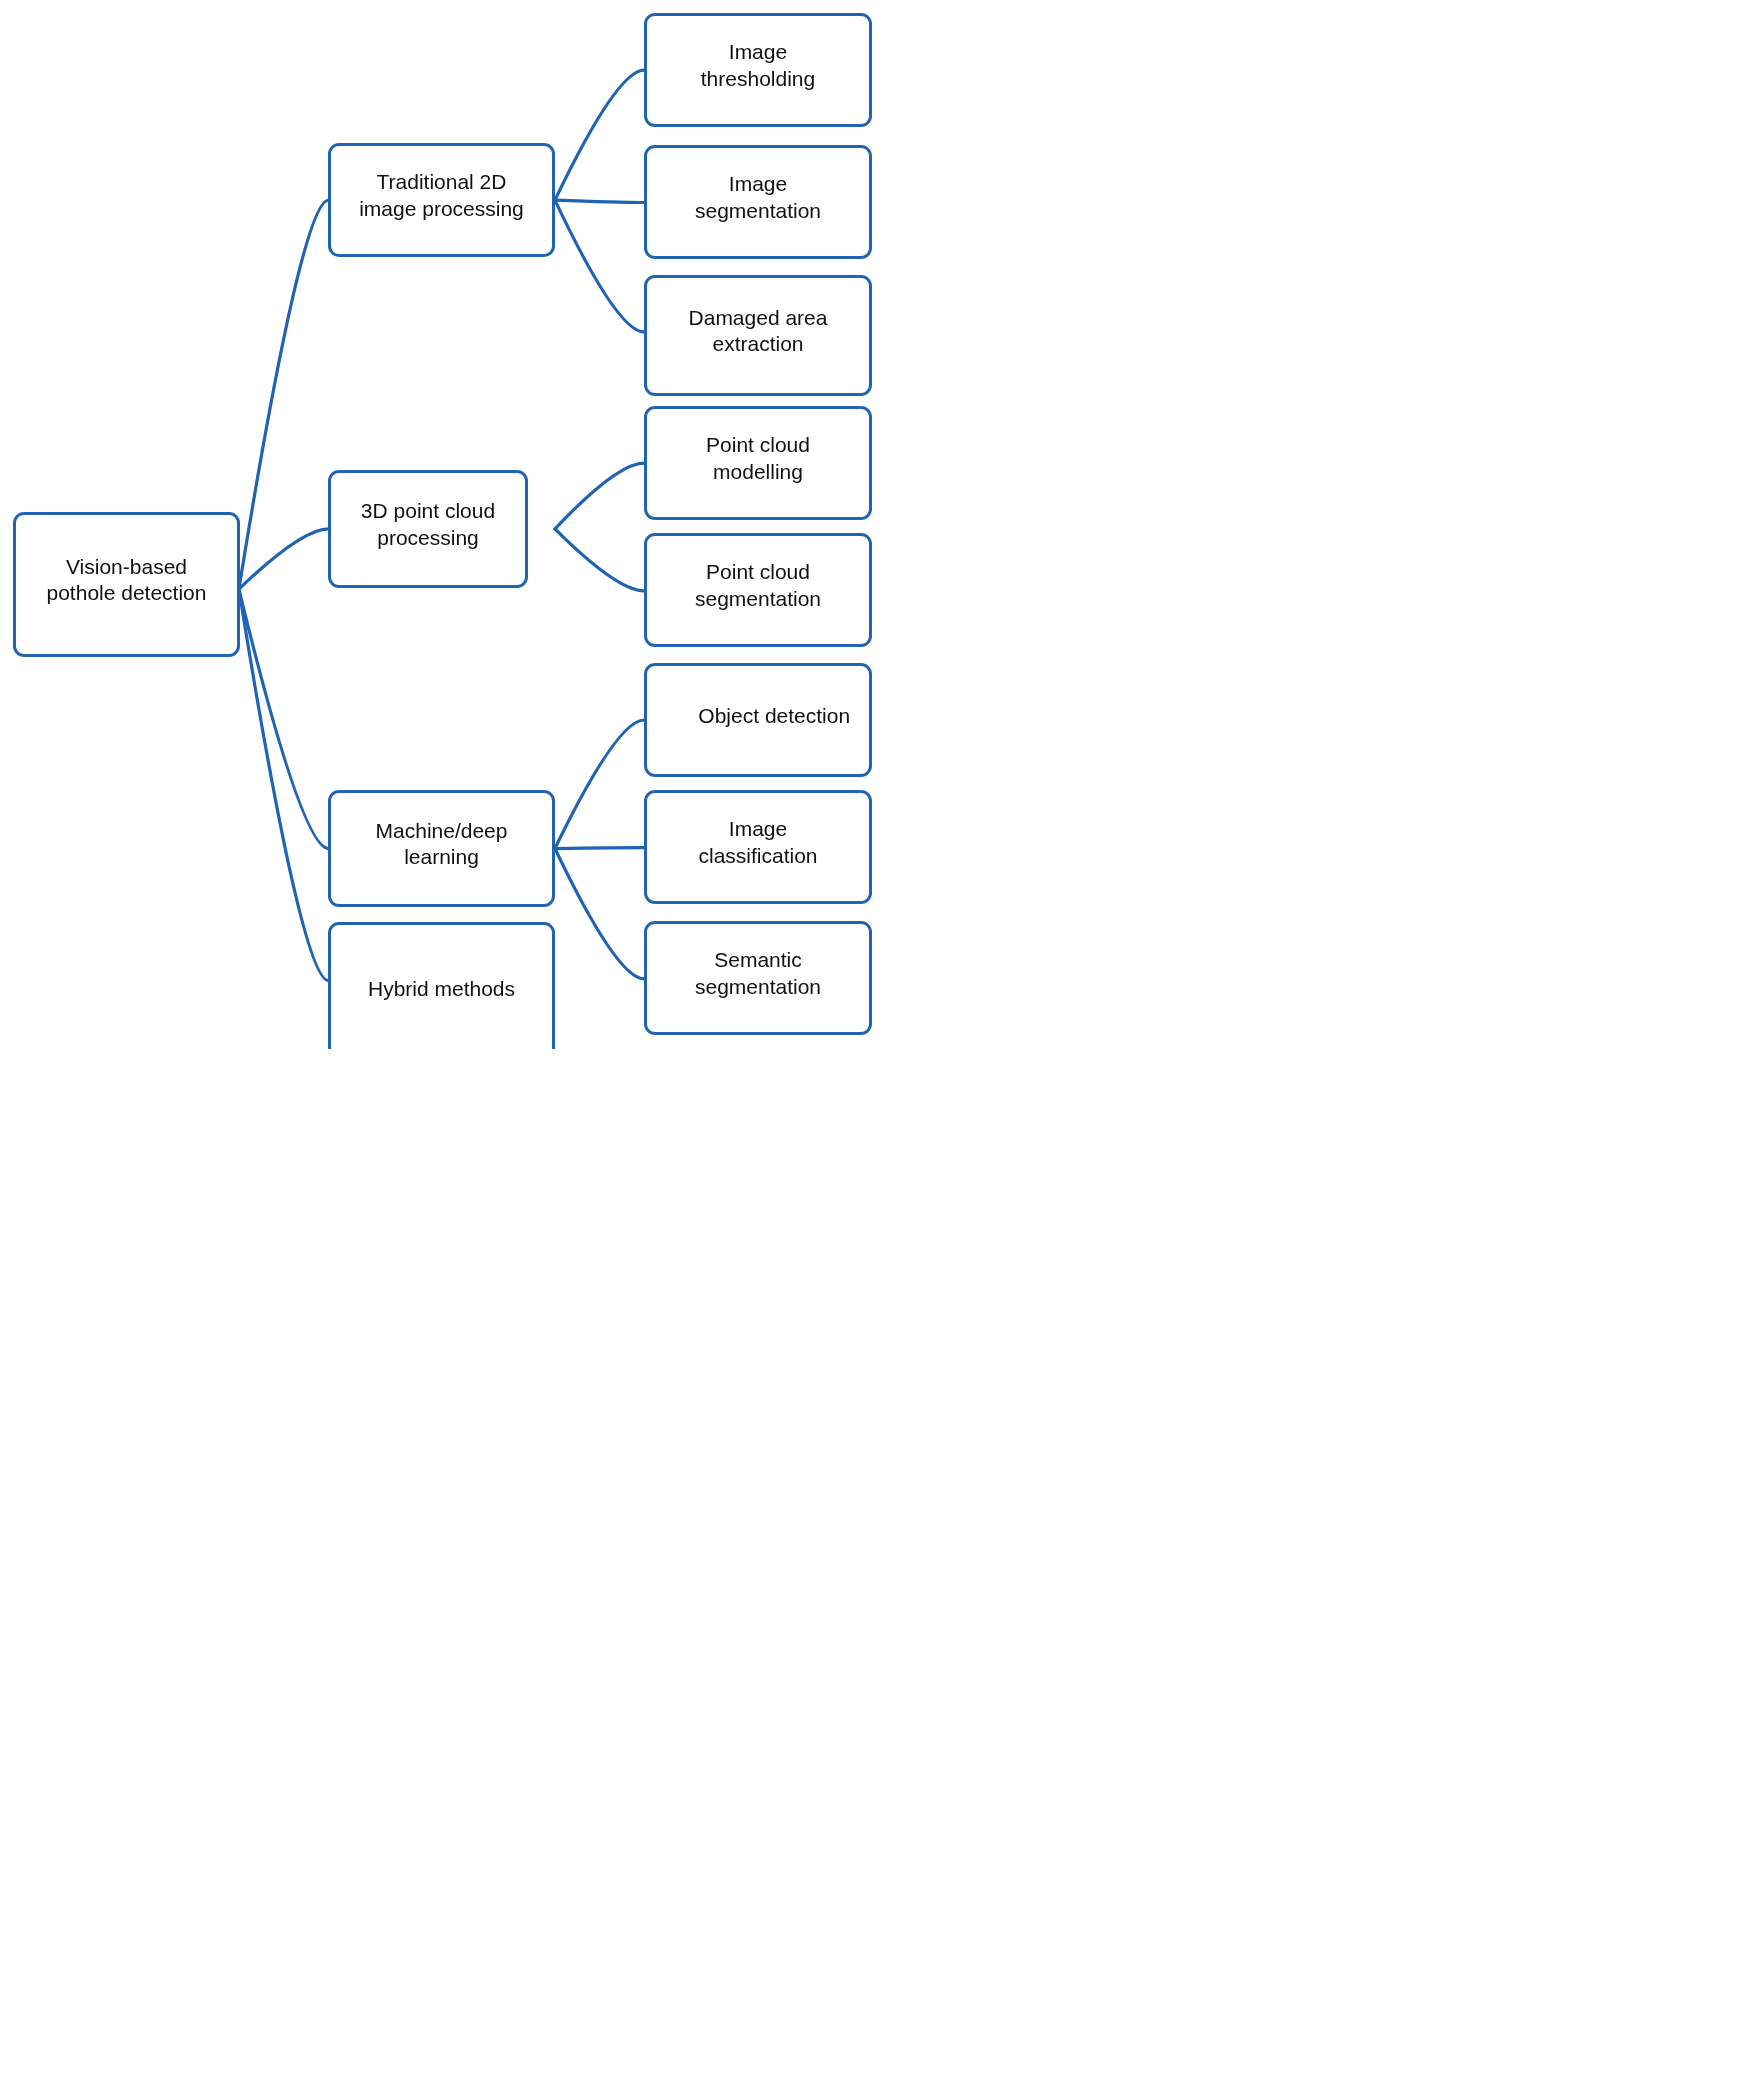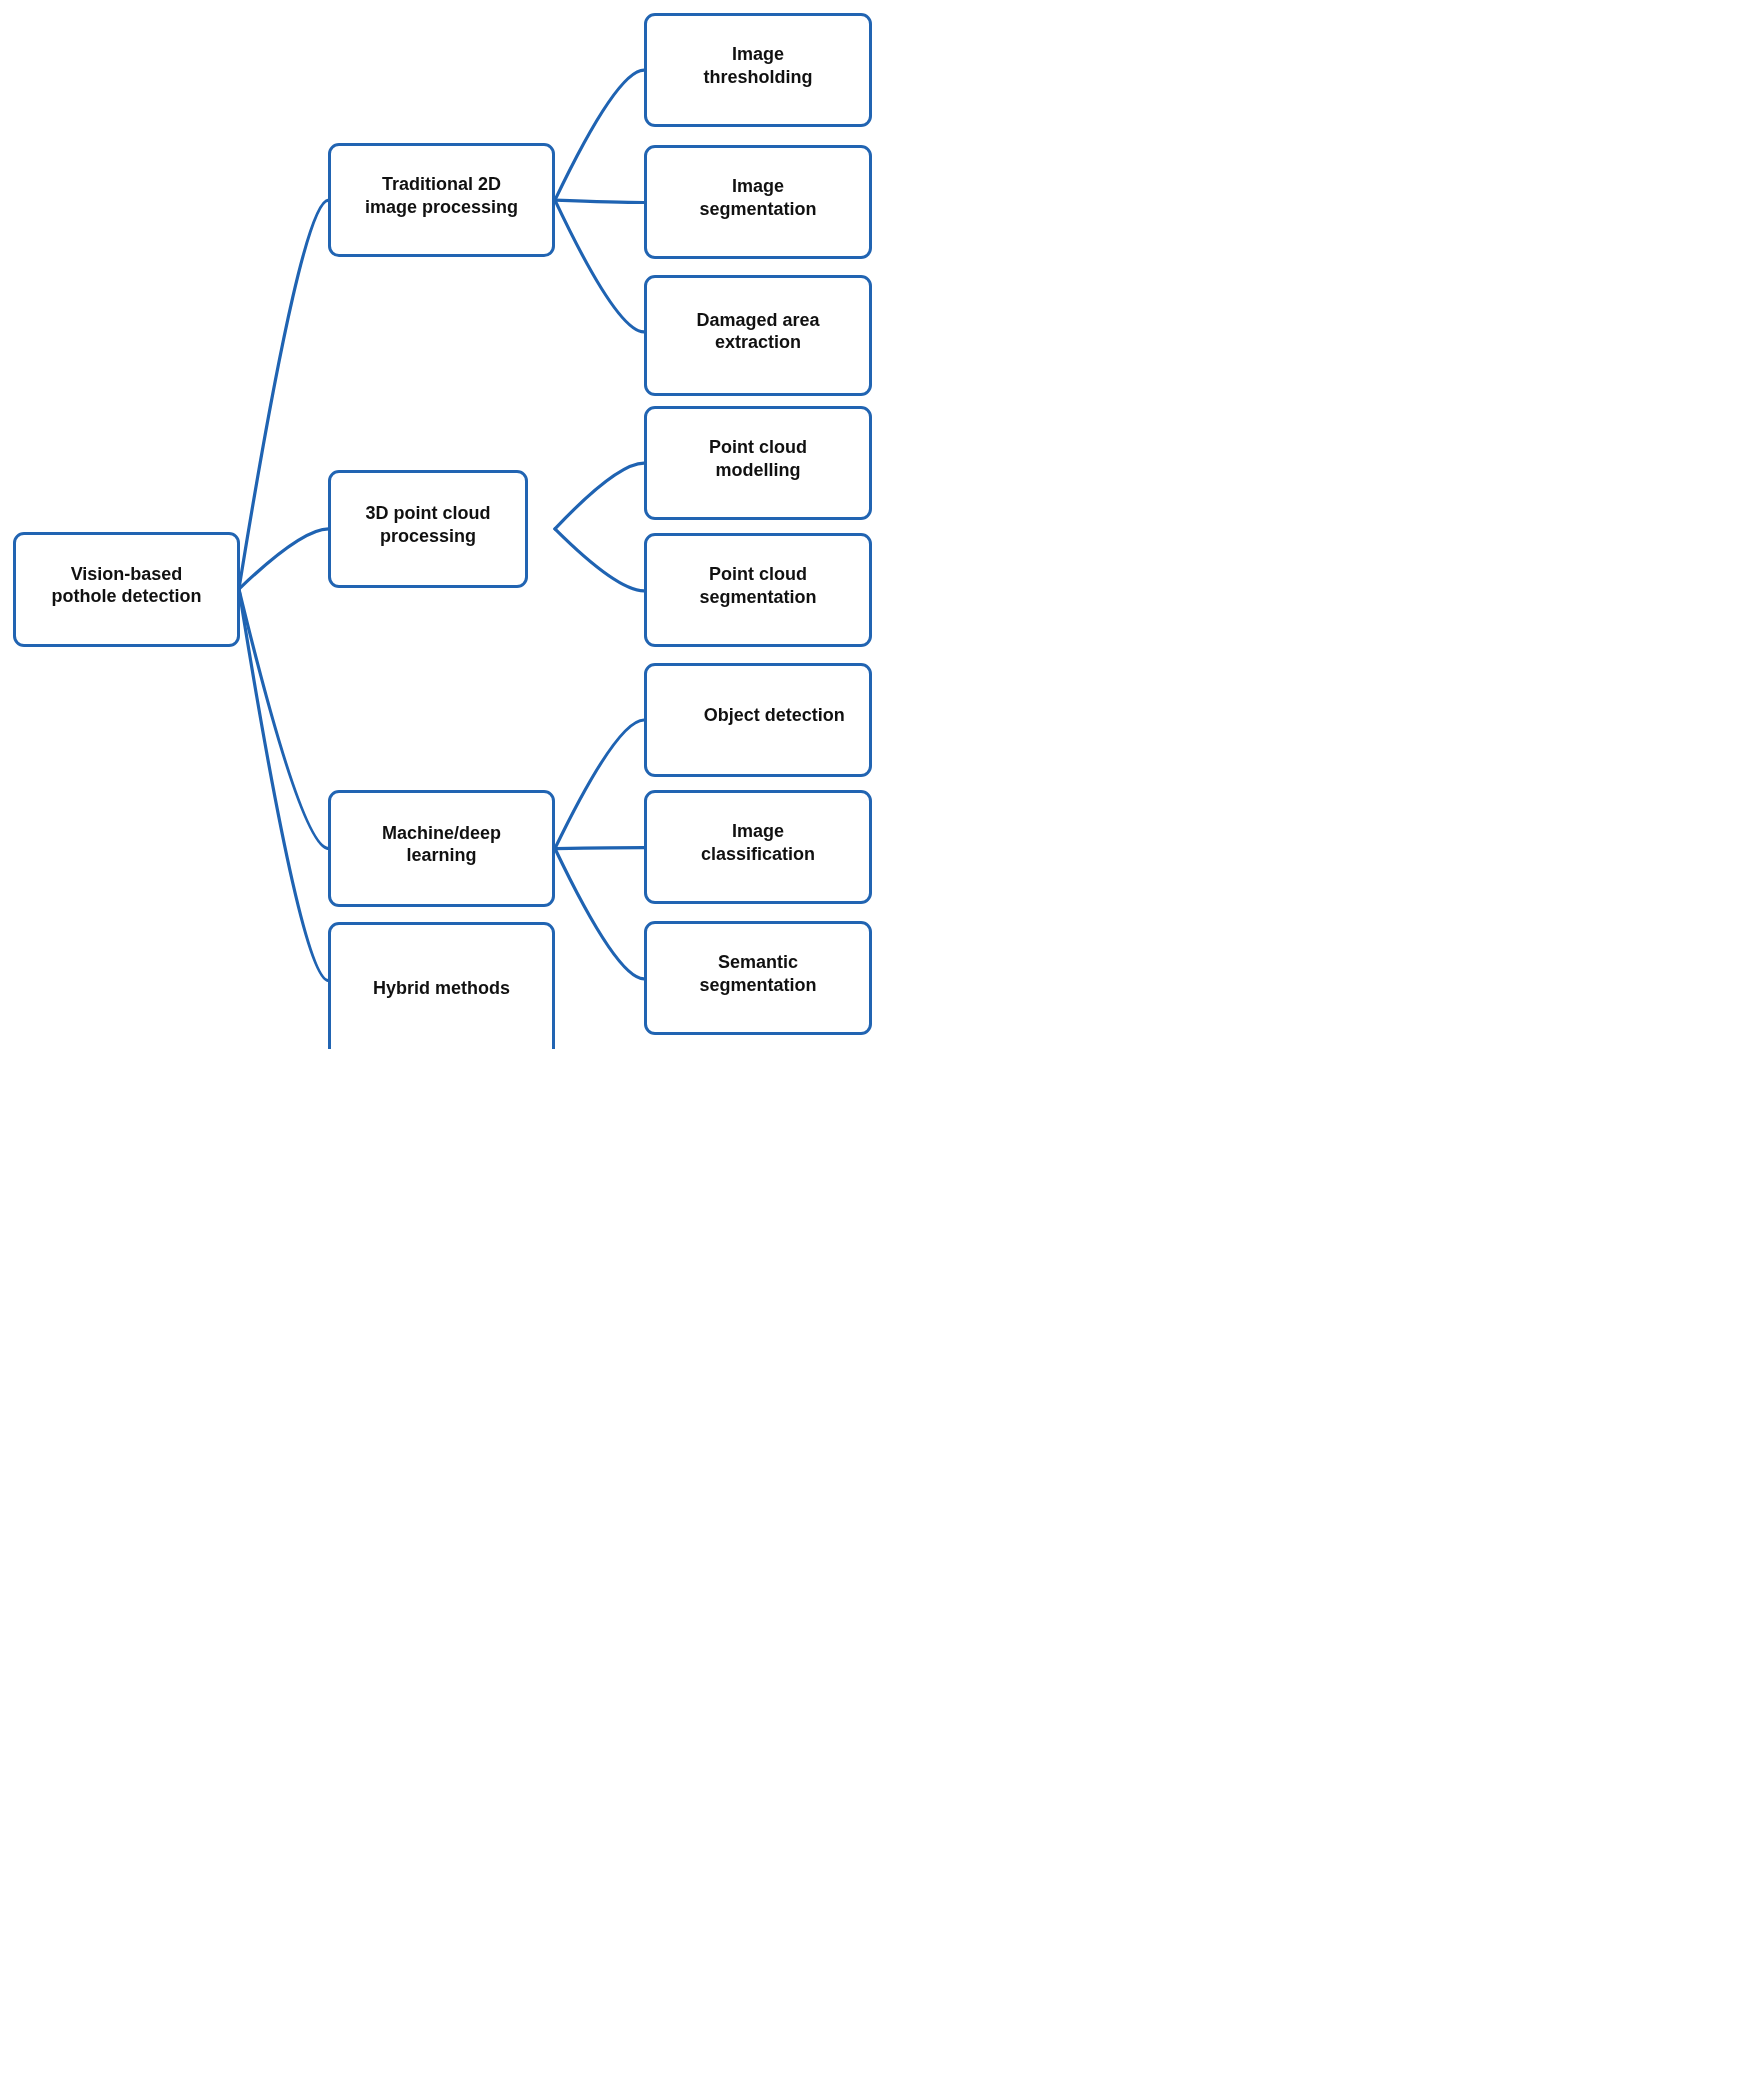--- a/index.html
+++ b/index.html
@@ -30,28 +30,27 @@
     border:3.5px solid #2164b2;
     border-radius:11px;
     display:flex;
     align-items:center;
     justify-content:center;
     text-align:center;
     padding:2.3px 3.5px 10.5px 3.5px;
   }
   .node .lbl{
     white-space:pre-line;
-    font-size:18px;
+    font-size:21px;
     line-height:1.27;
     color:#111111;
     letter-spacing:0px;
-    font-weight:bold;
   }
   
-  .n-vision      {left:13px;   top:532px;  width:227px; height:115px;}
+  .n-vision      {left:13px;   top:512px;  width:227px; height:145px;}
   
   .n-traditional {left:328px;  top:143px;  width:227px; height:114px;justify-content:center;}
   .n-point3d     {left:328px;  top:470px;  width:200px; height:118px;align-items:center;}
   .n-machine     {left:328px;  top:790px; width:227px; height:117px;}
   .n-hybrid      {left:328px;  top:922px; width:227px; height:142px;}
   
   .n-thresholding{left:644px; top:13px;   width:228px; height:114px;}
   .n-imgseg      {left:644px; top:145px;  width:228px; height:114px;}
   .n-damaged     {left:644px; top:275px;  width:228px; height:121px;}
   .n-pcmodel     {left:644px; top:406px;  width:228px; height:114px;}

